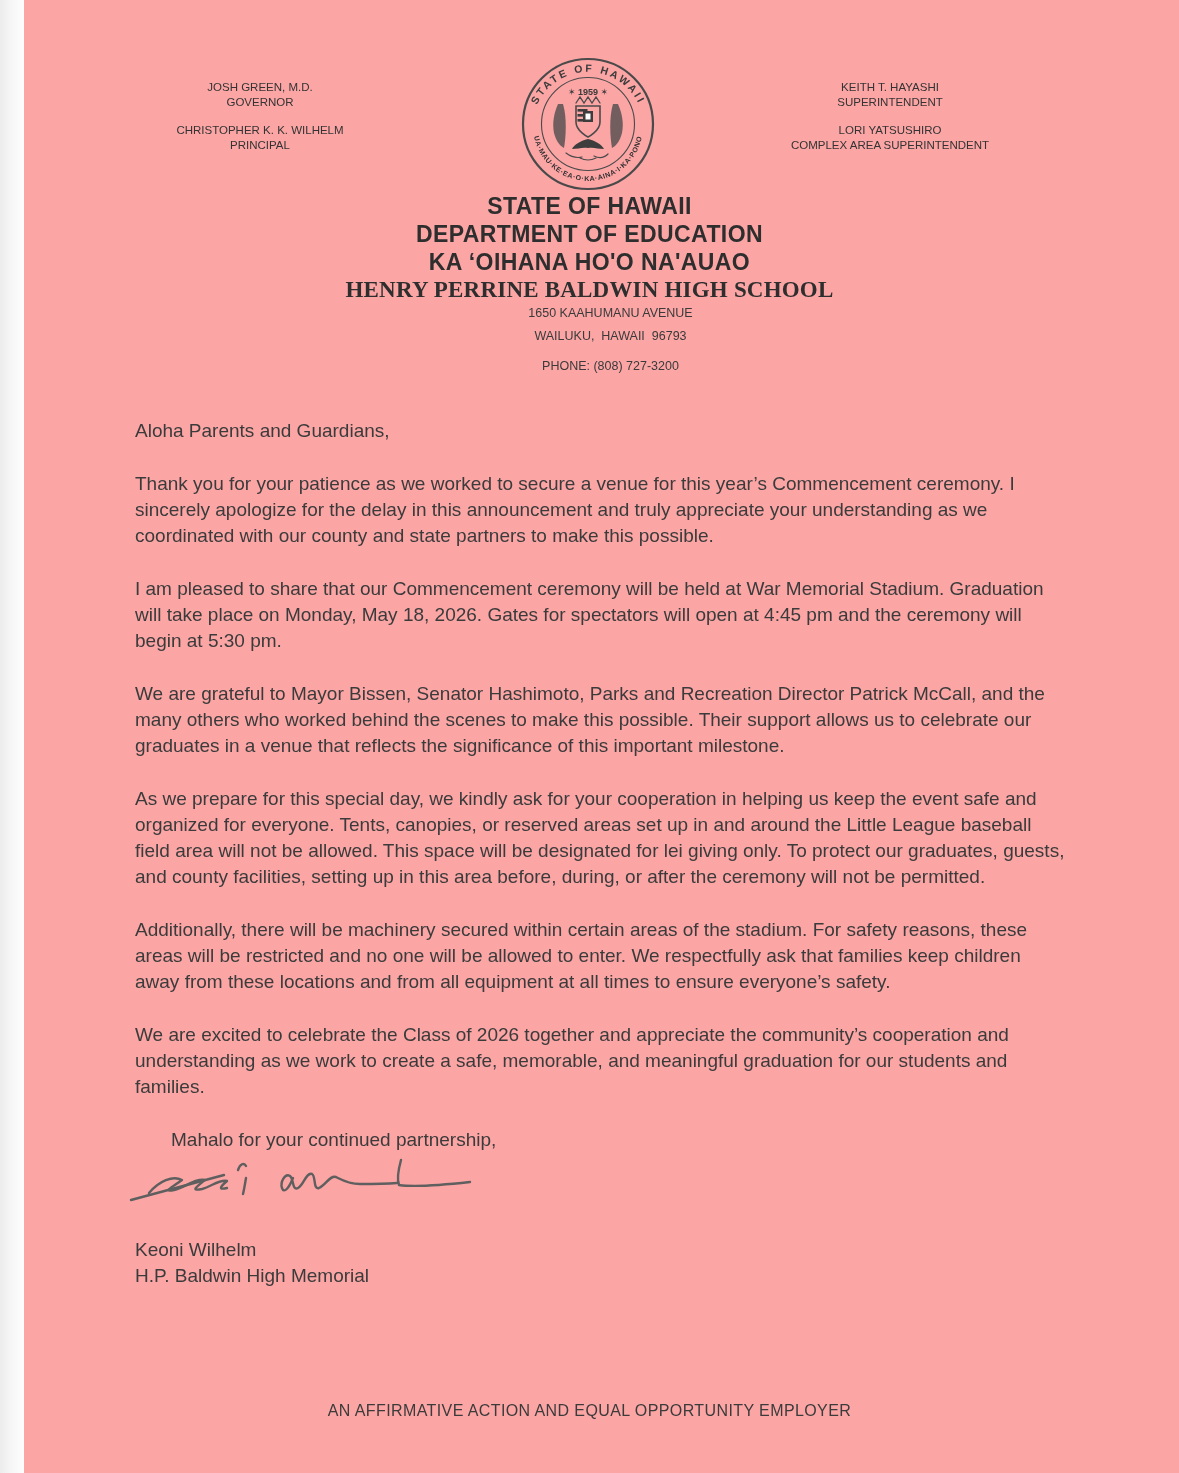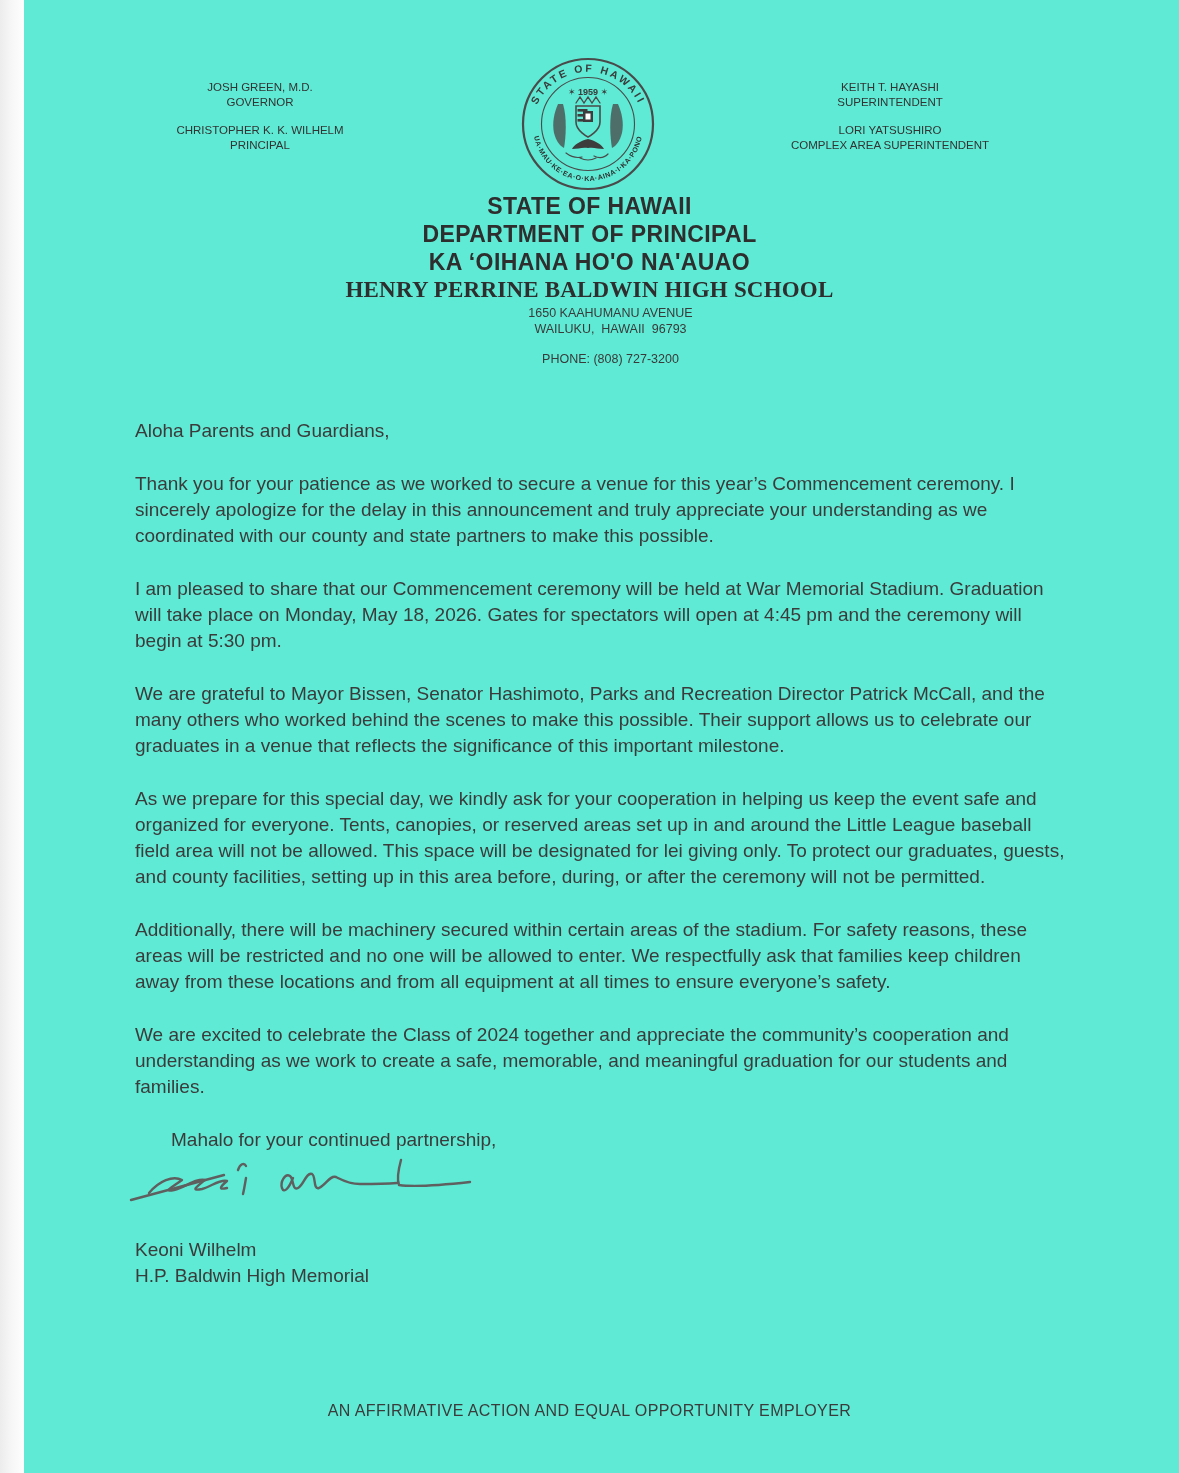--- a/index.html
+++ b/index.html
@@ -1,20 +1,20 @@
 <!DOCTYPE html>
 <html><head>
 <meta charset="utf-8">
 <style>
   html,body{margin:0;padding:0;background:#e9e9e9;}
   .page{
     position:relative;
     width:1179px;height:1473px;
     margin:0 auto;
-    background:#5eead4;
+    background:#fca5a5;
     font-family:"Liberation Sans","DejaVu Sans",sans-serif;
     color:#383838;
     overflow:hidden;
   }
   .scan-edge{
     position:absolute;left:0;top:0;width:24px;height:100%;
     background:linear-gradient(to right,#ececec 0%,#f6f6f6 45%,#fefefe 100%);
   }
   
   .officials{position:absolute;top:80px;text-align:center;font-size:11.5px;line-height:15px;color:#333;}
@@ -96,36 +96,36 @@
         <path d="M74,100 q8,4 14,-2" stroke-width="1.2"></path>
       </g>
       <text font-size="7" font-weight="bold" letter-spacing="0.6" fill="#2f2f2f">
         <textPath href="#sealBottomArc" startOffset="50%" text-anchor="middle">UA·MAU·KE·EA·O·KA·AINA·I·KA·PONO</textPath>
       </text>
     </svg>
   </div>
 
   <div class="letterhead">
     <div class="lh-big">STATE OF HAWAII</div>
-    <div class="lh-big">DEPARTMENT OF PRINCIPAL</div>
+    <div class="lh-big">DEPARTMENT OF EDUCATION</div>
     <div class="lh-big">KA ʻOIHANA HO'O NA'AUAO</div>
     <div class="lh-school">HENRY PERRINE BALDWIN HIGH SCHOOL</div>
     <div class="lh-addr">1650 KAAHUMANU AVENUE</div>
-    <div class="lh-addr" style="margin-top:1px;">WAILUKU,  HAWAII  96793</div>
+    <div class="lh-addr" style="margin-top:8px;">WAILUKU,  HAWAII  96793</div>
     <div class="lh-addr" style="margin-top:16px;">PHONE: (808) 727-3200</div>
   </div>
 
   <div class="letter-body">
     <p>Aloha Parents and Guardians,</p>
     <p>Thank you for your patience as we worked to secure a venue for this year’s Commencement ceremony. I sincerely apologize for the delay in this announcement and truly appreciate your understanding as we coordinated with our county and state partners to make this possible.</p>
     <p>I am pleased to share that our Commencement ceremony will be held at War Memorial Stadium. Graduation will take place on Monday, May 18, 2026. Gates for spectators will open at 4:45 pm and the ceremony will begin at 5:30 pm.</p>
     <p>We are grateful to Mayor Bissen, Senator Hashimoto, Parks and Recreation Director Patrick McCall, and the many others who worked behind the scenes to make this possible. Their support allows us to celebrate our graduates in a venue that reflects the significance of this important milestone.</p>
     <p>As we prepare for this special day, we kindly ask for your cooperation in helping us keep the event safe and organized for everyone. Tents, canopies, or reserved areas set up in and around the Little League baseball field area will not be allowed. This space will be designated for lei giving only. To protect our graduates, guests, and county facilities, setting up in this area before, during, or after the ceremony will not be permitted.</p>
     <p>Additionally, there will be machinery secured within certain areas of the stadium. For safety reasons, these areas will be restricted and no one will be allowed to enter. We respectfully ask that families keep children away from these locations and from all equipment at all times to ensure everyone’s safety.</p>
-    <p>We are excited to celebrate the Class of 2024 together and appreciate the community’s cooperation and understanding as we work to create a safe, memorable, and meaningful graduation for our students and families.</p>
+    <p>We are excited to celebrate the Class of 2026 together and appreciate the community’s cooperation and understanding as we work to create a safe, memorable, and meaningful graduation for our students and families.</p>
     <p style="margin-bottom:0;margin-left:36px;">Mahalo for your continued partnership,</p>
 
     <svg class="signature-svg" width="360" height="62" viewBox="0 0 360 62">
       <g fill="none" stroke="#5f5f5f" stroke-width="2.4" stroke-linecap="round" stroke-linejoin="round">
         <path d="M10,53 L103,28"></path>
         <path d="M28,46 C38,34 52,28 61,33 C50,41 42,45 53,43 C65,40 75,31 84,33 C74,41 70,44 81,42 C91,39 99,32 106,34 C99,40 97,43 106,41"></path>
         <path d="M125,31 C124,37 123,43 122,47"></path>
         <path d="M117,23 C119,17 123,15 125,19"></path>
         <path d="M172,31 C168,41 163,47 161,41 C159,35 164,26 169,29 C173,32 171,44 177,41 C183,38 185,25 191,27 C195,29 192,43 198,41 C205,38 209,28 215,30 C221,33 228,37 239,37 C252,37 263,37 276,36"></path>
         <path d="M280,13 C277,24 276,33 278,38 C292,40 322,38 349,35"></path>

